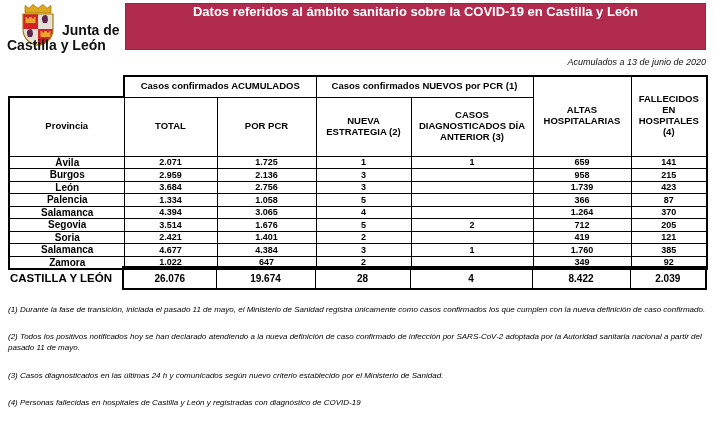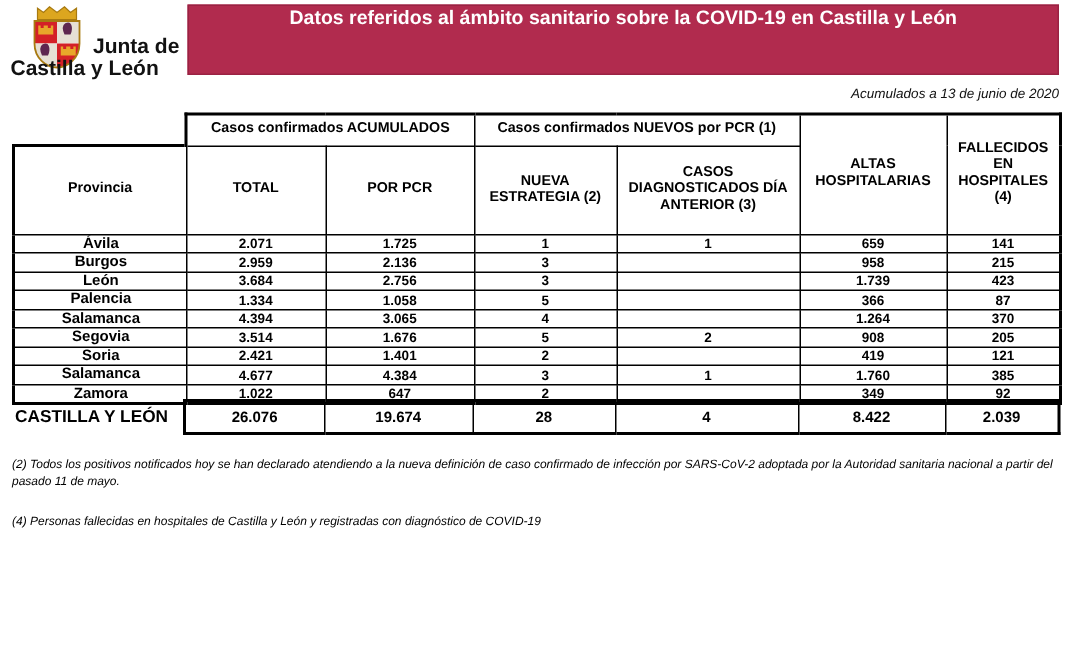--- a/index.html
+++ b/index.html
@@ -175,21 +175,21 @@
     <td></td>
     <td>1.264</td>
     <td class="br">370</td>
   </tr>
   <tr class="data-row">
     <td class="pname bl">Segovia</td>
     <td>3.514</td>
     <td>1.676</td>
     <td>5</td>
     <td>2</td>
-    <td>908</td>
+    <td>712</td>
     <td class="br">205</td>
   </tr>
   <tr class="data-row">
     <td class="pname bl">Soria</td>
     <td>2.421</td>
     <td>1.401</td>
     <td>2</td>
     <td></td>
     <td>419</td>
     <td class="br">121</td>
@@ -232,15 +232,17 @@
     <td>19.674</td>
     <td>28</td>
     <td>4</td>
     <td>8.422</td>
     <td class="br">2.039</td>
   </tr>
 </tbody>
   </table>
 
 <div class="footnotes">
+  <p>(1) Durante la fase de transición, iniciada el pasado 11 de mayo, el Ministerio de Sanidad registra únicamente como casos confirmados los que cumplen con la nueva definición de caso confirmado.</p>
   <p>(2) Todos los positivos notificados hoy se han declarado atendiendo a la nueva definición de caso confirmado de infección por SARS-CoV-2 adoptada por la Autoridad sanitaria nacional a partir del pasado 11 de mayo.</p>
+  <p>(3) Casos diagnosticados en las últimas 24 h y comunicados según nuevo criterio establecido por el Ministerio de Sanidad.</p>
   <p>(4) Personas fallecidas en hospitales de Castilla y León y registradas con diagnóstico de COVID-19</p>
 </div>
 
 </body></html>

